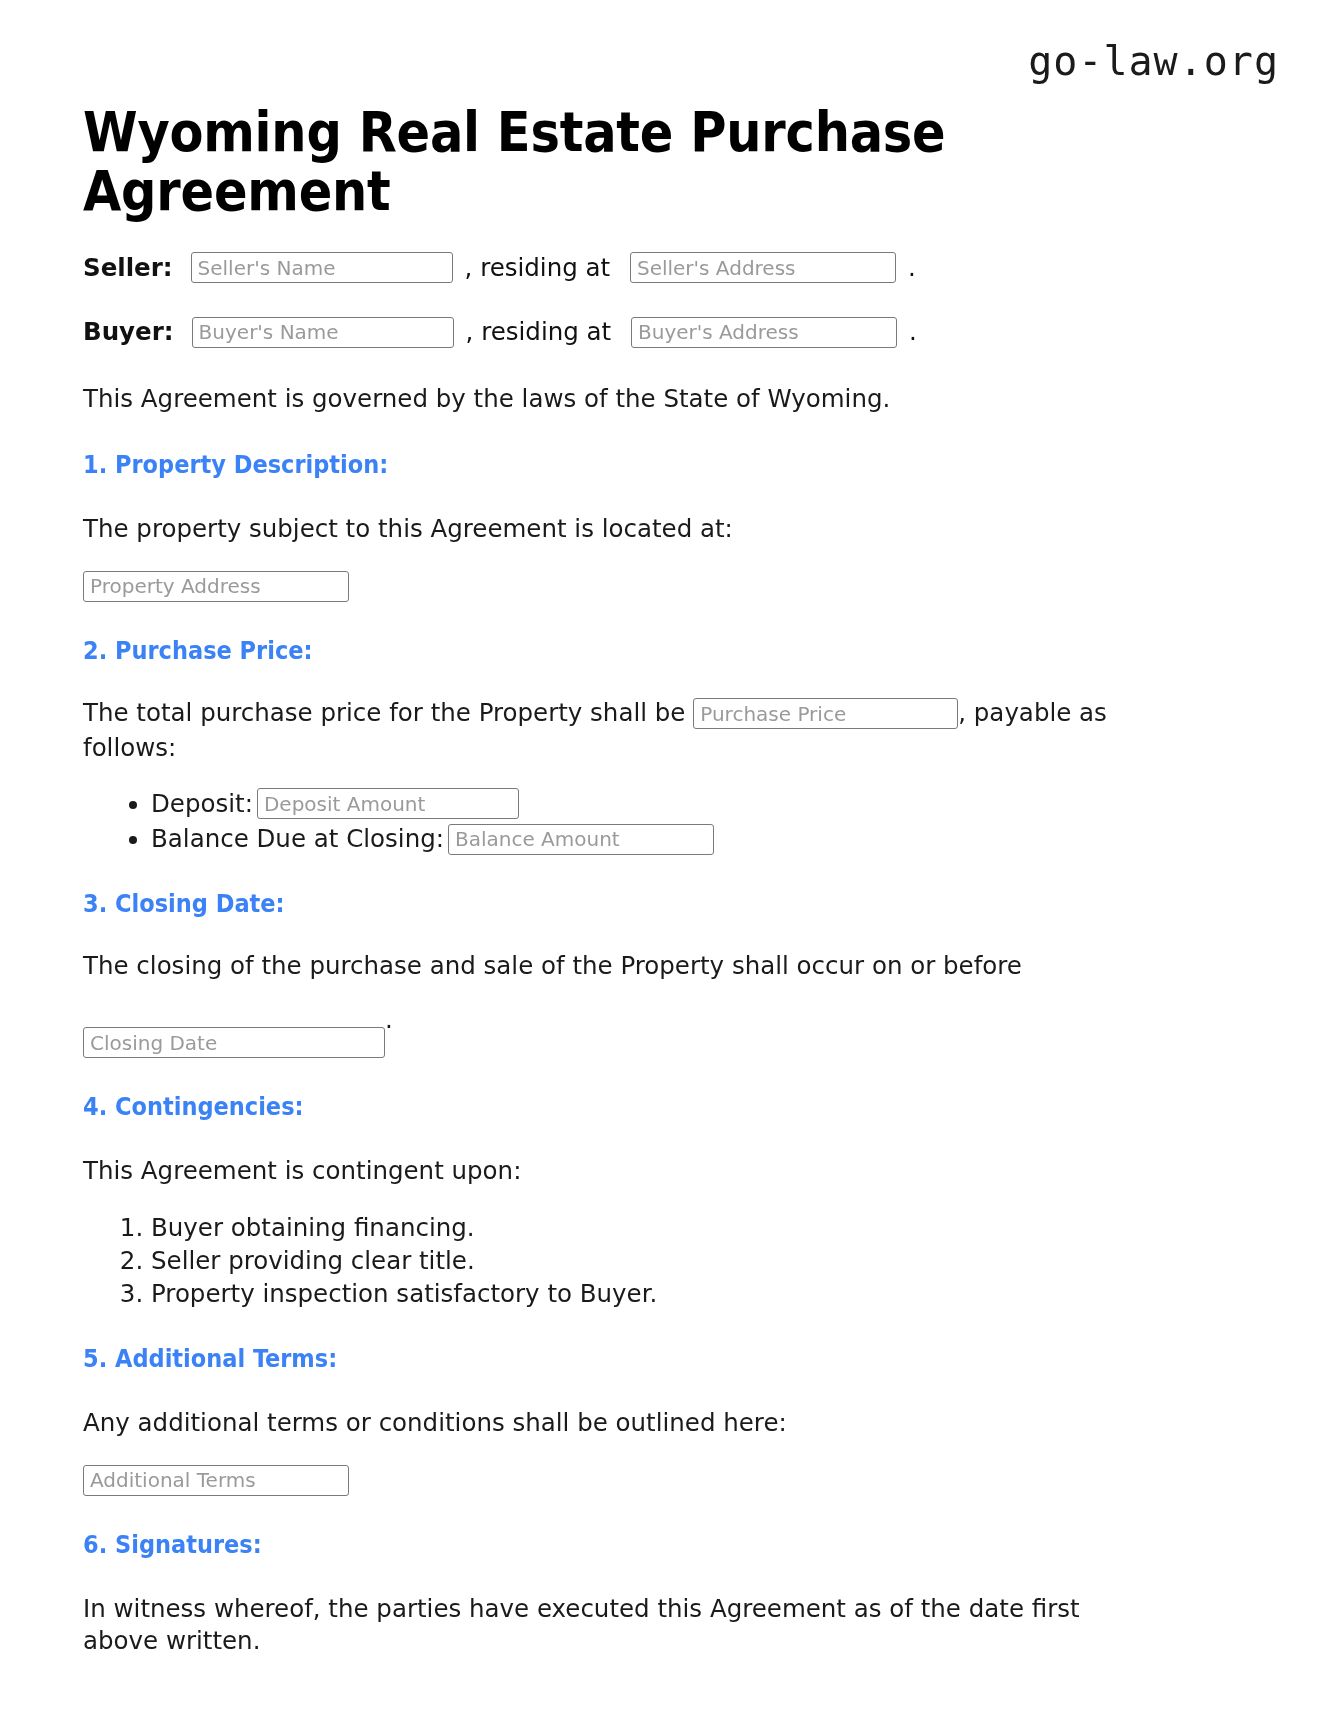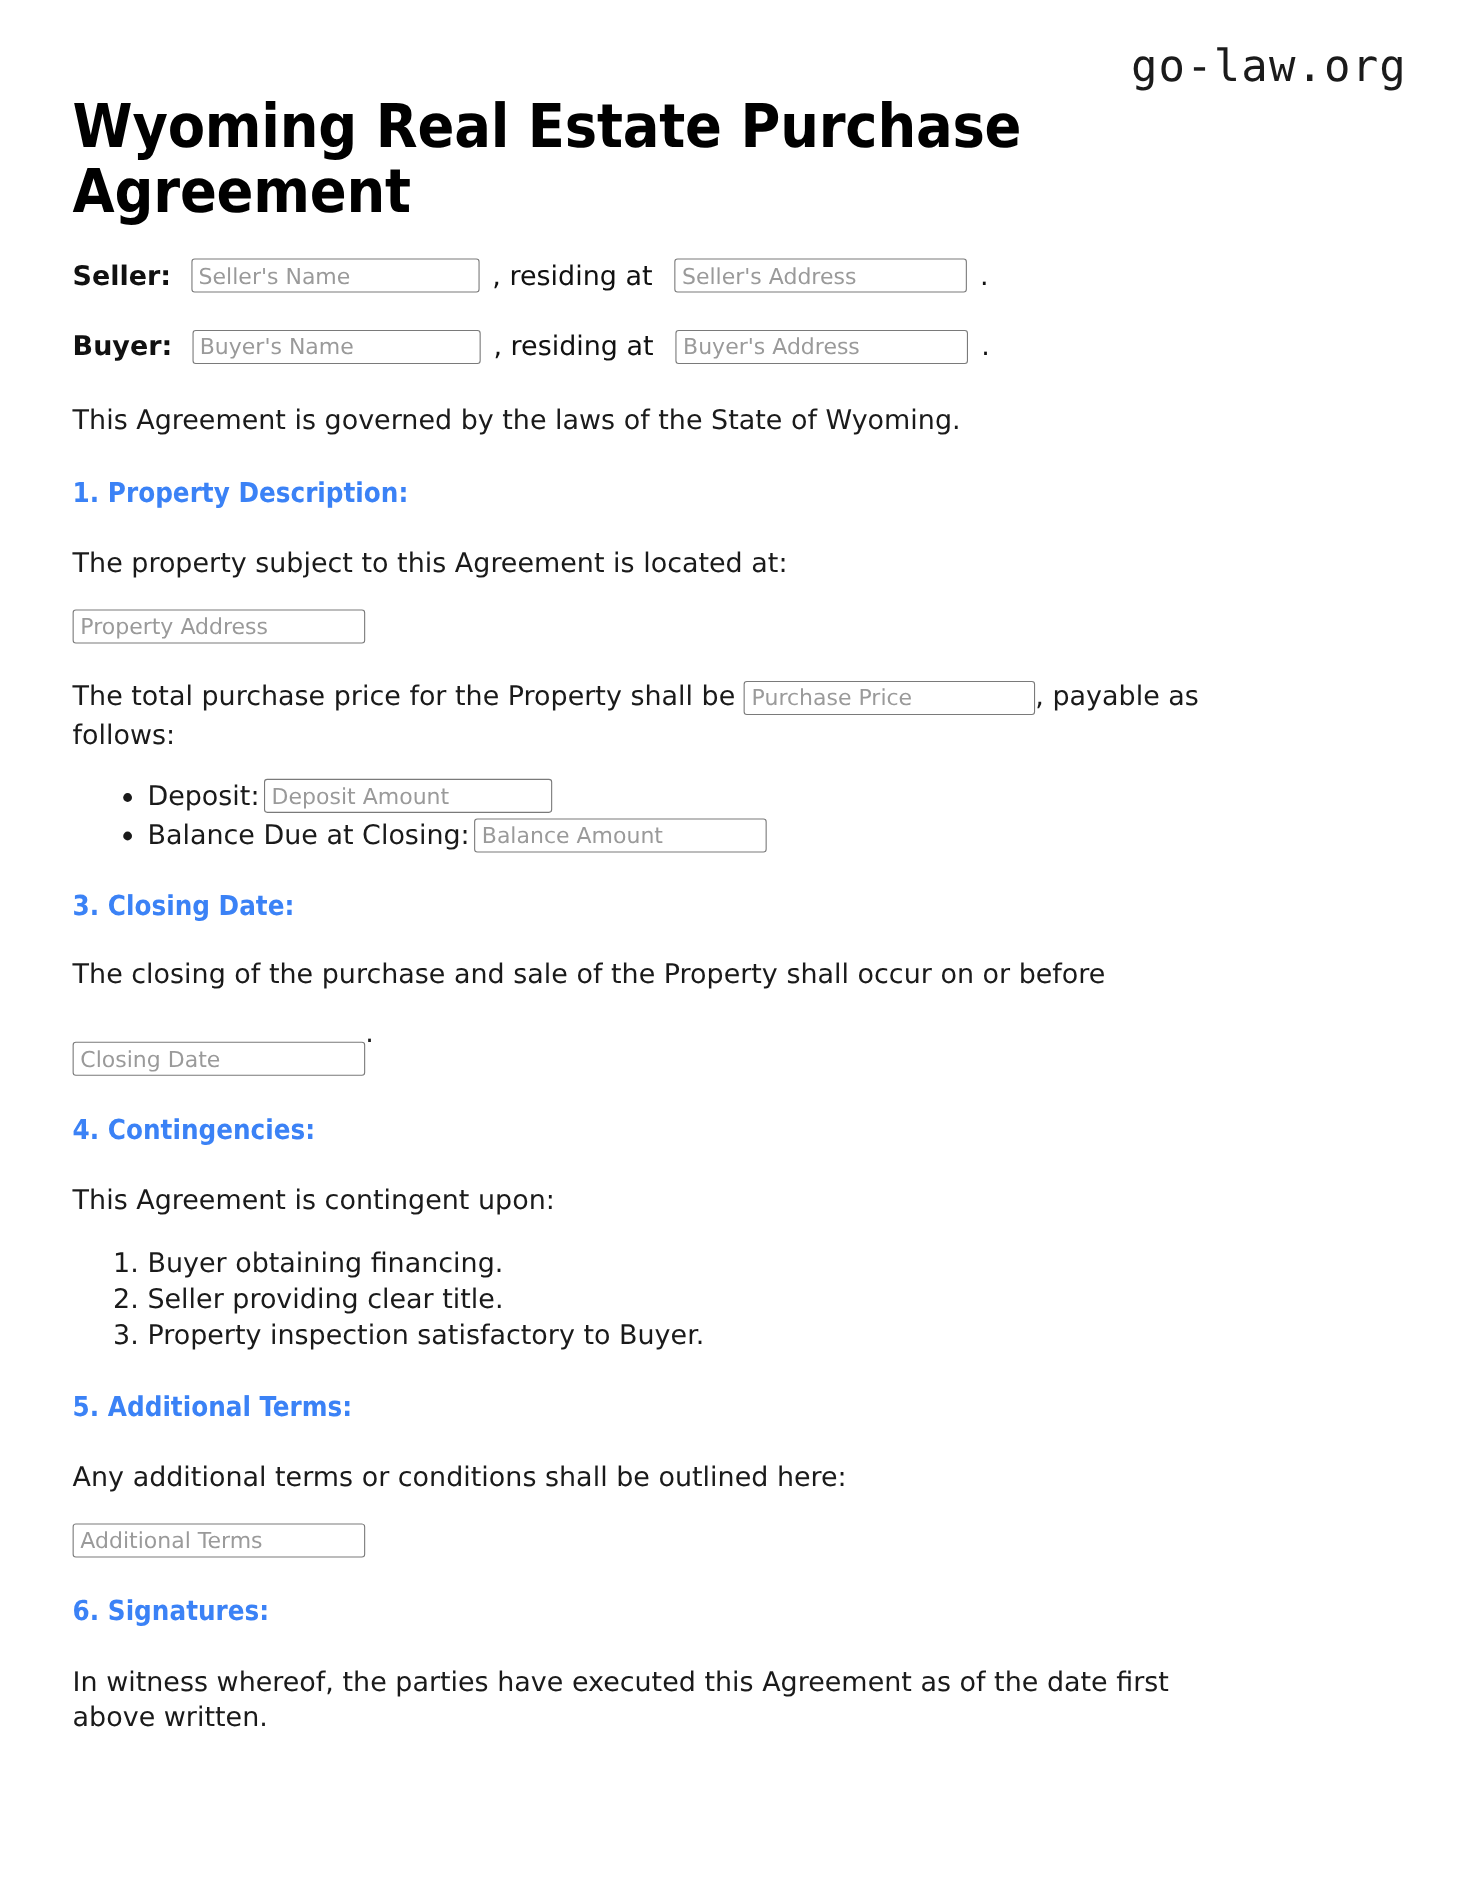--- a/index.html
+++ b/index.html
@@ -10,21 +10,21 @@
   body {
     font-family: "DejaVu Sans", sans-serif;
     color: #111111;
   }
   .page {
     position: relative;
     width: 1331px;
     height: 1723px;
     background: #ffffff;
     box-sizing: border-box;
-    padding: 0;
+    padding: 17px;
     overflow: hidden;
   }
   .watermark {
     position: absolute;
     top: 38px;
     right: 52px;
     font-family: "DejaVu Sans Mono", "Liberation Mono", monospace;
     font-size: 40px;
     letter-spacing: 1px;
     color: #1b1b1b;
@@ -91,21 +91,21 @@
     color: #9a9a9a;
     opacity: 1;
   }
   .w-date       { width: 266px; }
   .w-name       { width: 262px; }
   .w-address    { width: 266px; }
   .w-propaddr   { width: 266px; }
   .w-price      { width: 265px; }
   .w-deposit    { width: 262px; }
   .w-balance    { width: 266px; }
-  .w-closing    { width: 266px; margin-top: 44px; }
+  .w-closing    { width: 302px; margin-top: 44px; }
   .w-terms      { width: 266px; }
 
   .field-block {
     margin-top: 26px;
   }
 
   ul.bullets {
     margin: 22px 0 0 0;
     padding-left: 68px;
     list-style: disc;
@@ -172,20 +172,21 @@
     </div>
 
     <p class="body-text">This Agreement is governed by the laws of the State of Wyoming.</p>
 
     <h2 class="section-heading">1. Property Description:</h2>
     <p class="body-text">The property subject to this Agreement is located at:</p>
     <div class="field-block">
       <input class="field w-propaddr" type="text" placeholder="Property Address" style="">
     </div>
 
+    <h2 class="section-heading">2. Purchase Price:</h2>
     <p class="para-with-field"><span class="inline-flow">The total purchase price for the Property shall be </span><input class="field w-price" type="text" placeholder="Purchase Price" style=""><span class="inline-flow">, payable as follows:</span></p>
 
     <ul class="bullets">
       <li>
         <span class="li-inner">
           <span>Deposit:</span>
             <input class="field w-deposit" type="text" placeholder="Deposit Amount" style="">
         </span>
       </li>
       <li>

